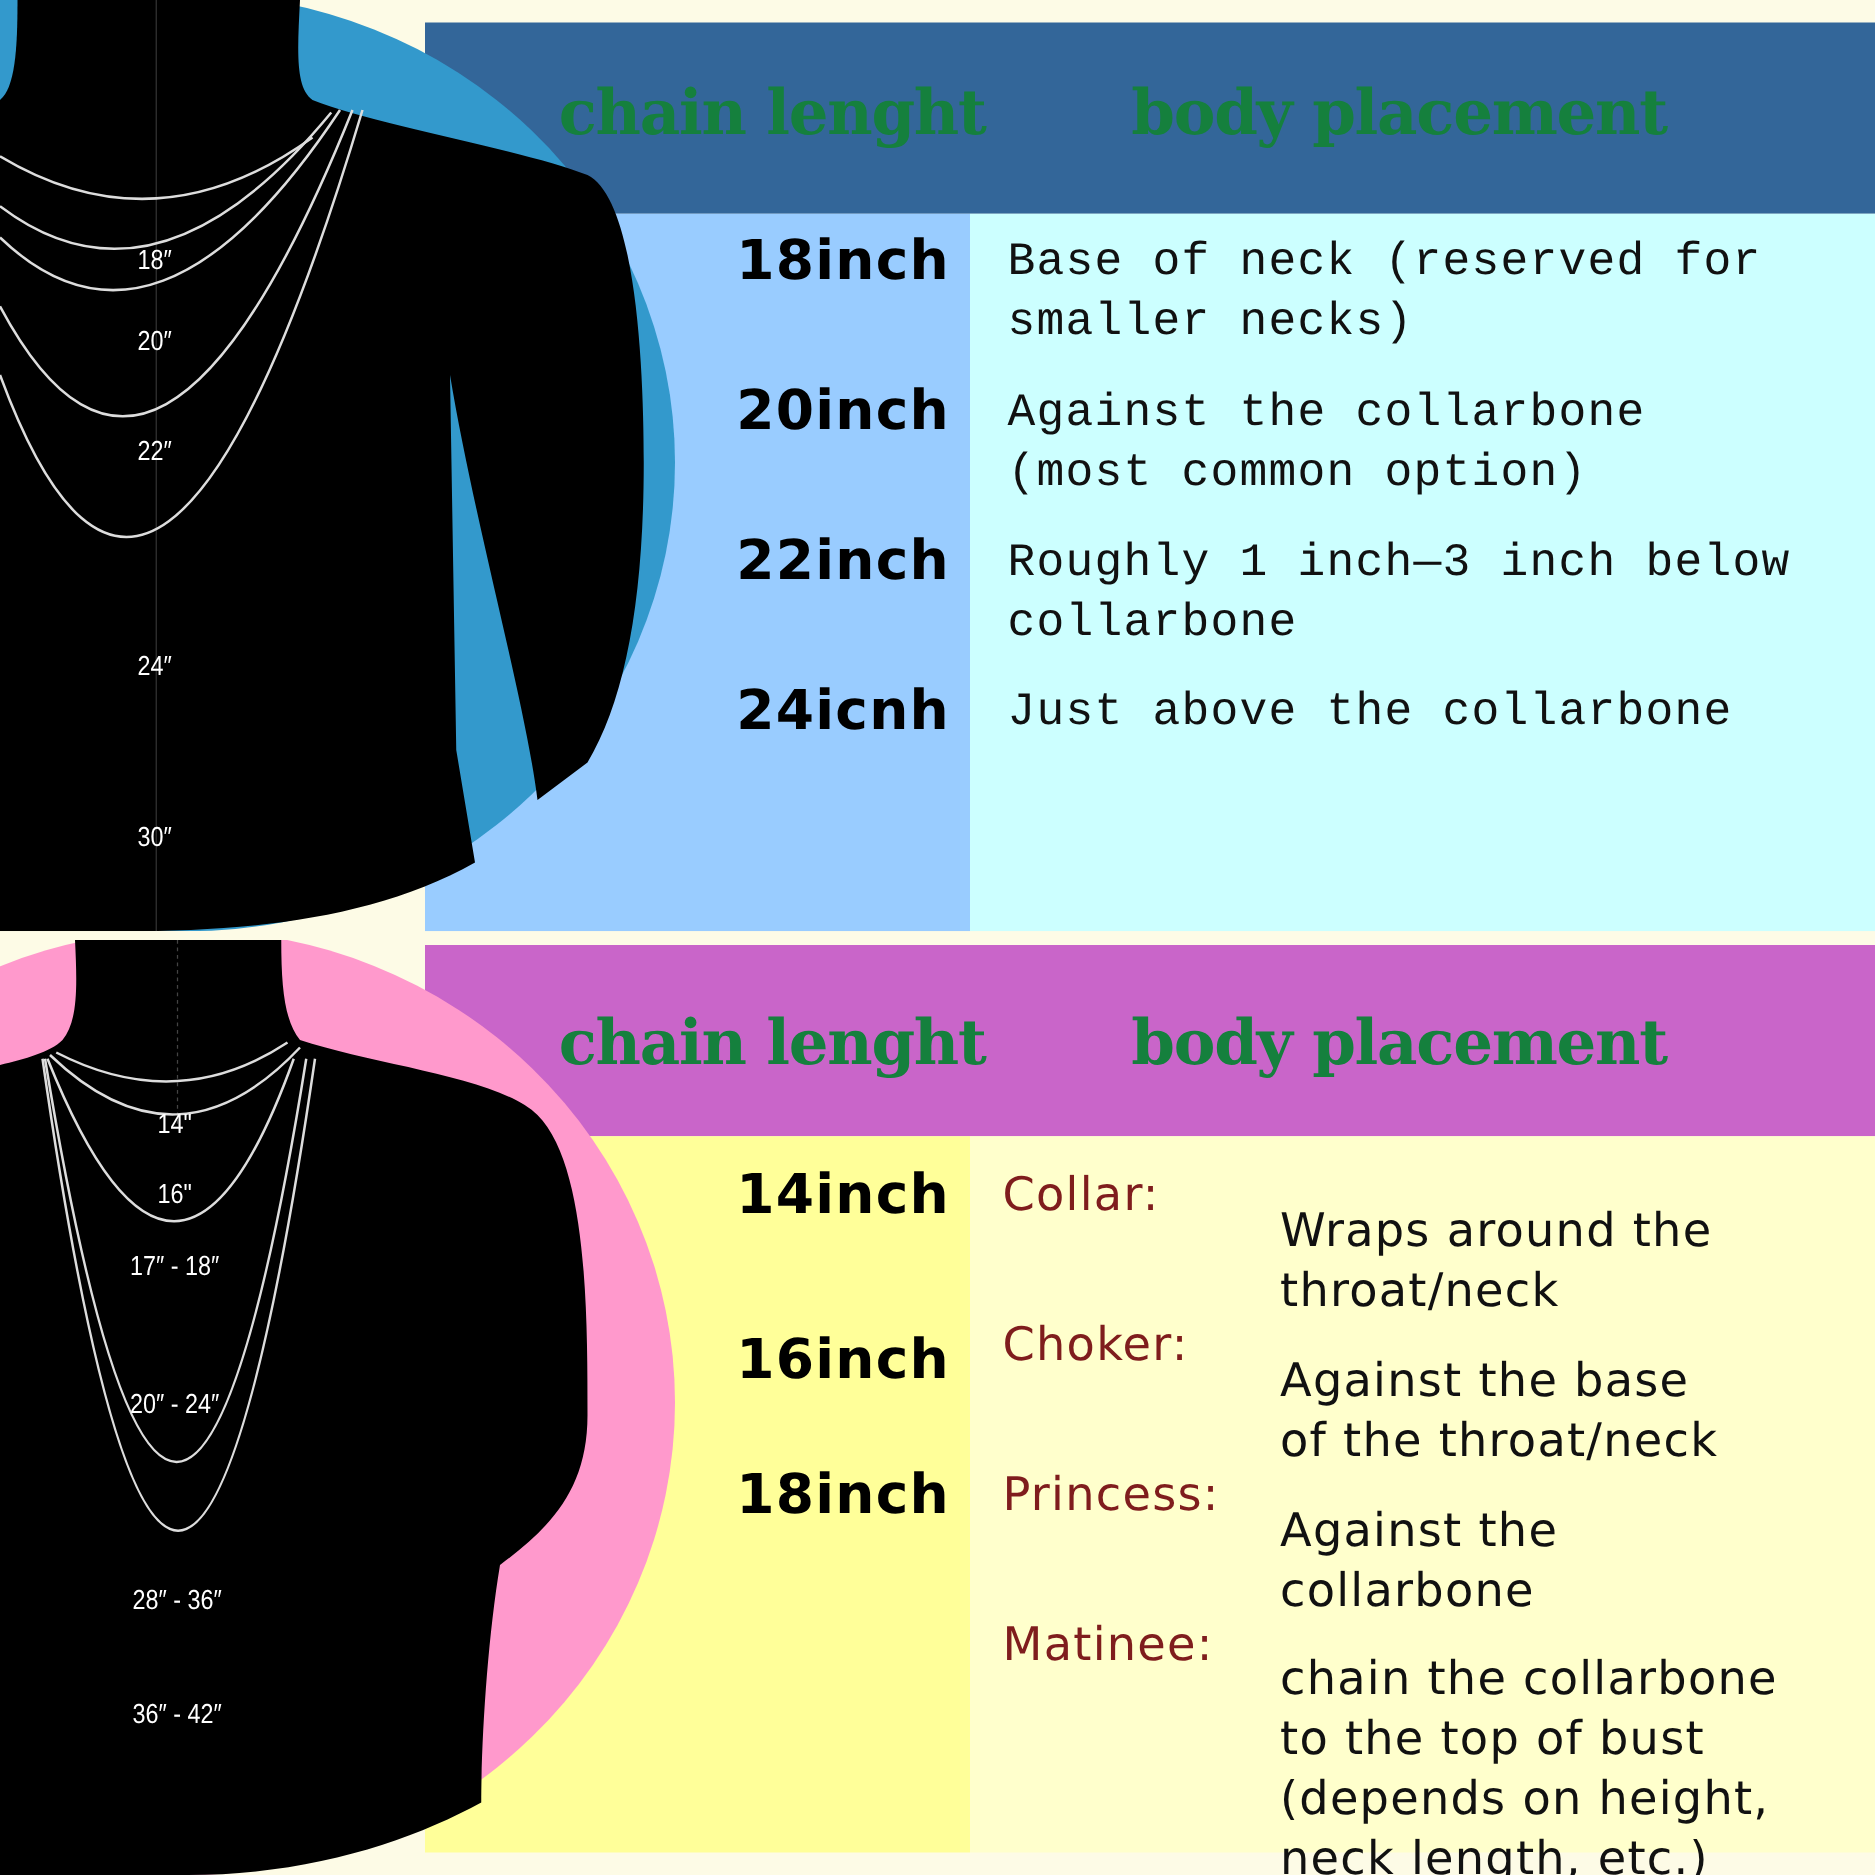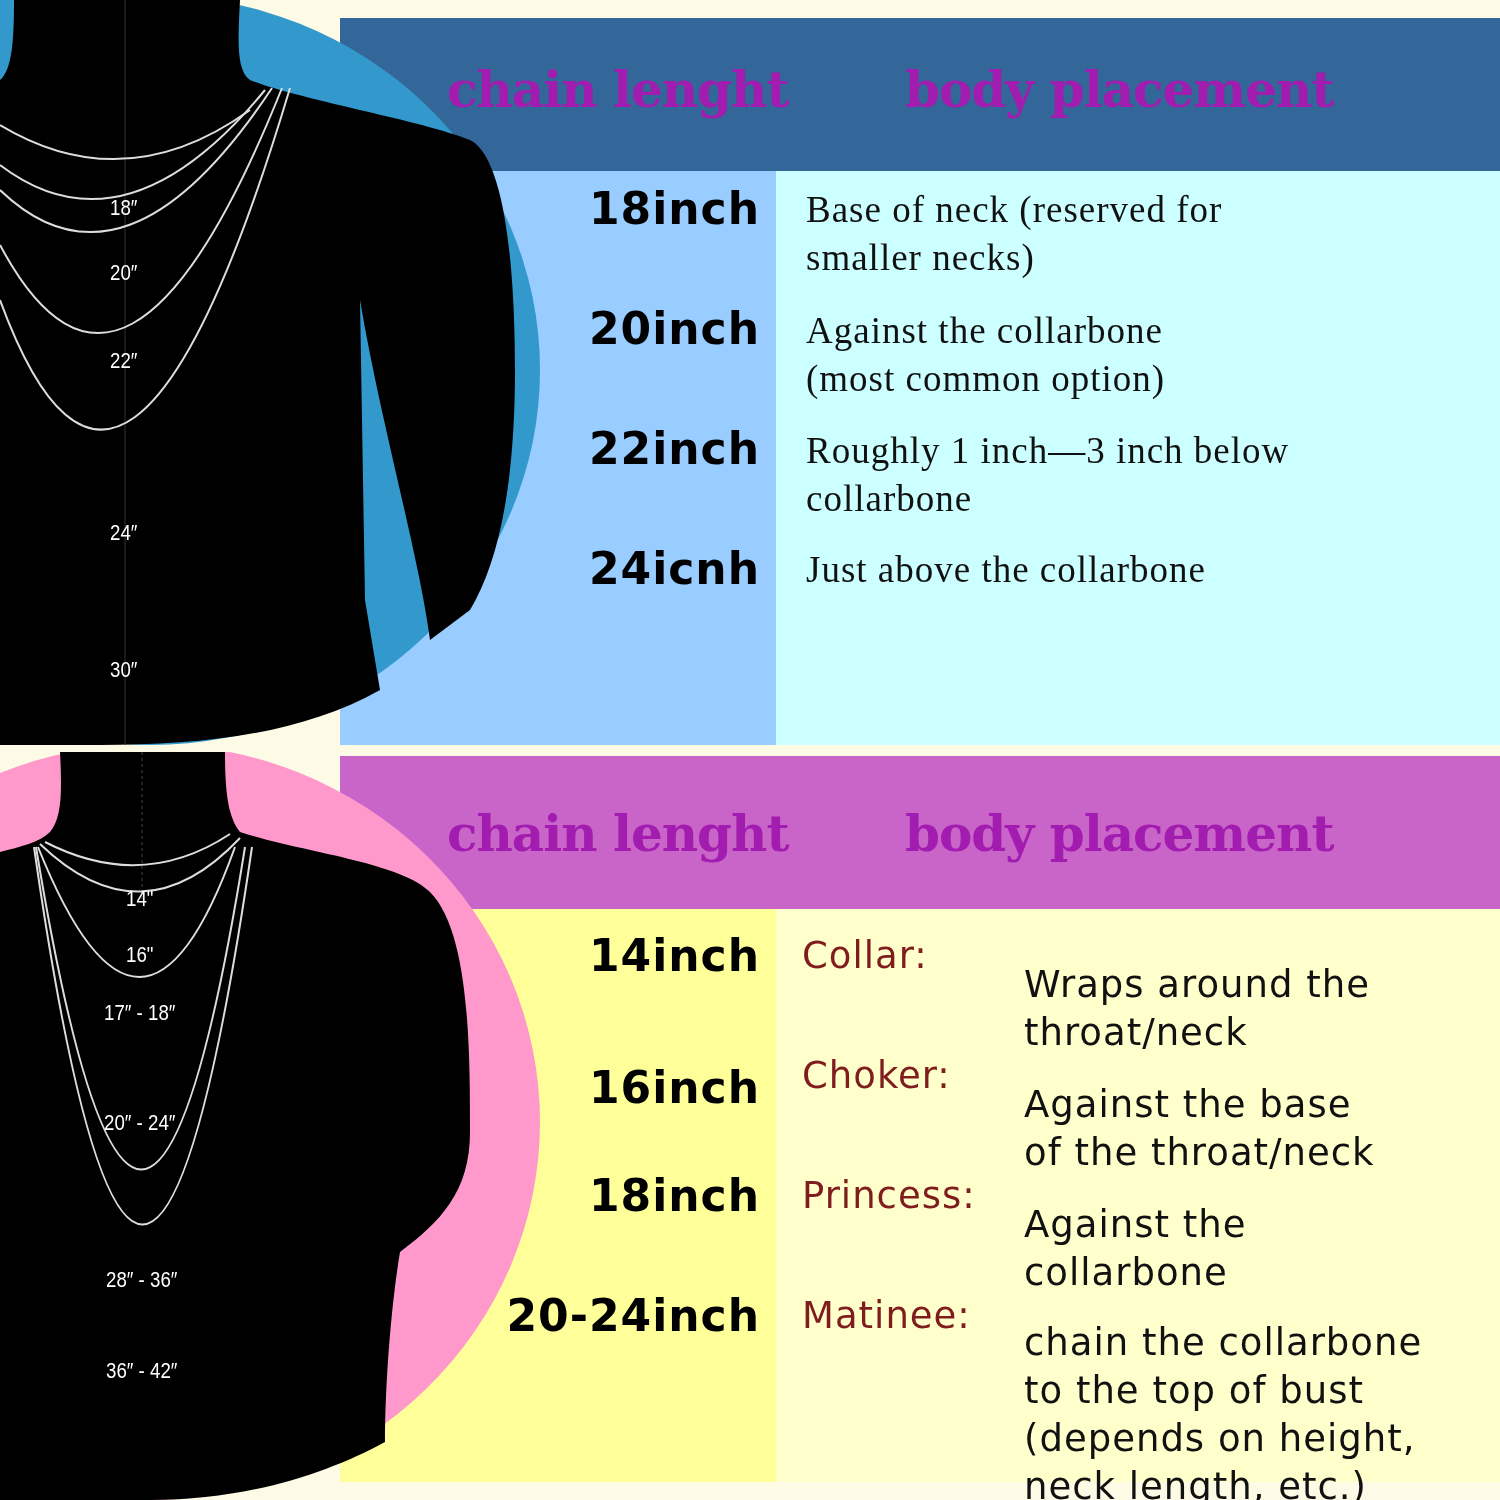--- a/index.html
+++ b/index.html
@@ -15,28 +15,28 @@
 
   .col-left { position: absolute; left: 340px; width: 436px; }
   .col-right { position: absolute; left: 776px; right: 0; }
   .panel-top .col-left { top: 171px; bottom: 0; background: #99ccff; }
   .panel-top .col-right { top: 171px; bottom: 0; background: #ccffff; }
   .panel-bottom .col-left { top: 157px; bottom: 18px; background: #ffff99; }
   .panel-bottom .col-right { top: 157px; bottom: 18px; background: #ffffcc; }
 
   .figure-svg { position: absolute; left: 0; top: 0; }
 
-  .hdr-text { position: absolute; color: #a21caf; font-family: "DejaVu Serif", serif; font-weight: bold; font-size: 50px; letter-spacing: -1px; white-space: nowrap; }
+  .hdr-text { position: absolute; color: #15803d; font-family: "DejaVu Serif", serif; font-weight: bold; font-size: 50px; letter-spacing: -1px; white-space: nowrap; }
   .panel-top .hdr-chain { left: 447px; top: 60px; }
   .panel-top .hdr-body { left: 905px; top: 60px; }
   .panel-bottom .hdr-chain { left: 447px; top: 52px; }
   .panel-bottom .hdr-body { left: 905px; top: 52px; }
 
   .len { position: absolute; right: 740px; font-family: "DejaVu Sans", sans-serif; font-weight: bold; font-size: 44px; color: #000; white-space: nowrap; letter-spacing: 1px; }
-  .desc { position: absolute; left: 806px; font-family: Liberation Serif, serif; font-size: 37px; color: #111; line-height: 48px; white-space: pre-line; letter-spacing: 1px; }
+  .desc { position: absolute; left: 806px; font-family: Liberation Mono, monospace; font-size: 37px; color: #111; line-height: 48px; white-space: pre-line; letter-spacing: 1px; }
   .cat { position: absolute; left: 802px; font-family: "DejaVu Sans", sans-serif; font-size: 37px; color: #7f1d1d; white-space: nowrap; letter-spacing: 1px; }
   .desc2 { position: absolute; left: 1024px; font-family: "DejaVu Sans", sans-serif; font-size: 37px; color: #111; line-height: 48px; white-space: pre-line; letter-spacing: 1px; margin-top: 33px; }
 
   .neck-label { position: absolute; color: #fff; font-family: "Liberation Sans", sans-serif; font-size: 22px; white-space: nowrap; transform: scaleX(0.85); transform-origin: left center; }
 </style>
 </head>
 <body>
 
 <div class="panel panel-top">
   <div class="header-bar"></div>
@@ -118,19 +118,18 @@
   <span class="len" style="top:310px">16inch</span>
   <span class="cat" style="top:302px">Choker:</span>
   <span class="desc2" style="top:296px">Against the base
 of the throat/neck</span>
 
   <span class="len" style="top:418px">18inch</span>
   <span class="cat" style="top:422px">Princess:</span>
   <span class="desc2" style="top:416px">Against the
 collarbone</span>
 
-  <span class="len" style="top:538px">20-24inch</span>
   <span class="cat" style="top:542px">Matinee:</span>
   <span class="desc2" style="top:534px">chain the collarbone
 to the top of bust
 (depends on height,
 neck length, etc.)</span>
 </div>
 
 </body></html>

